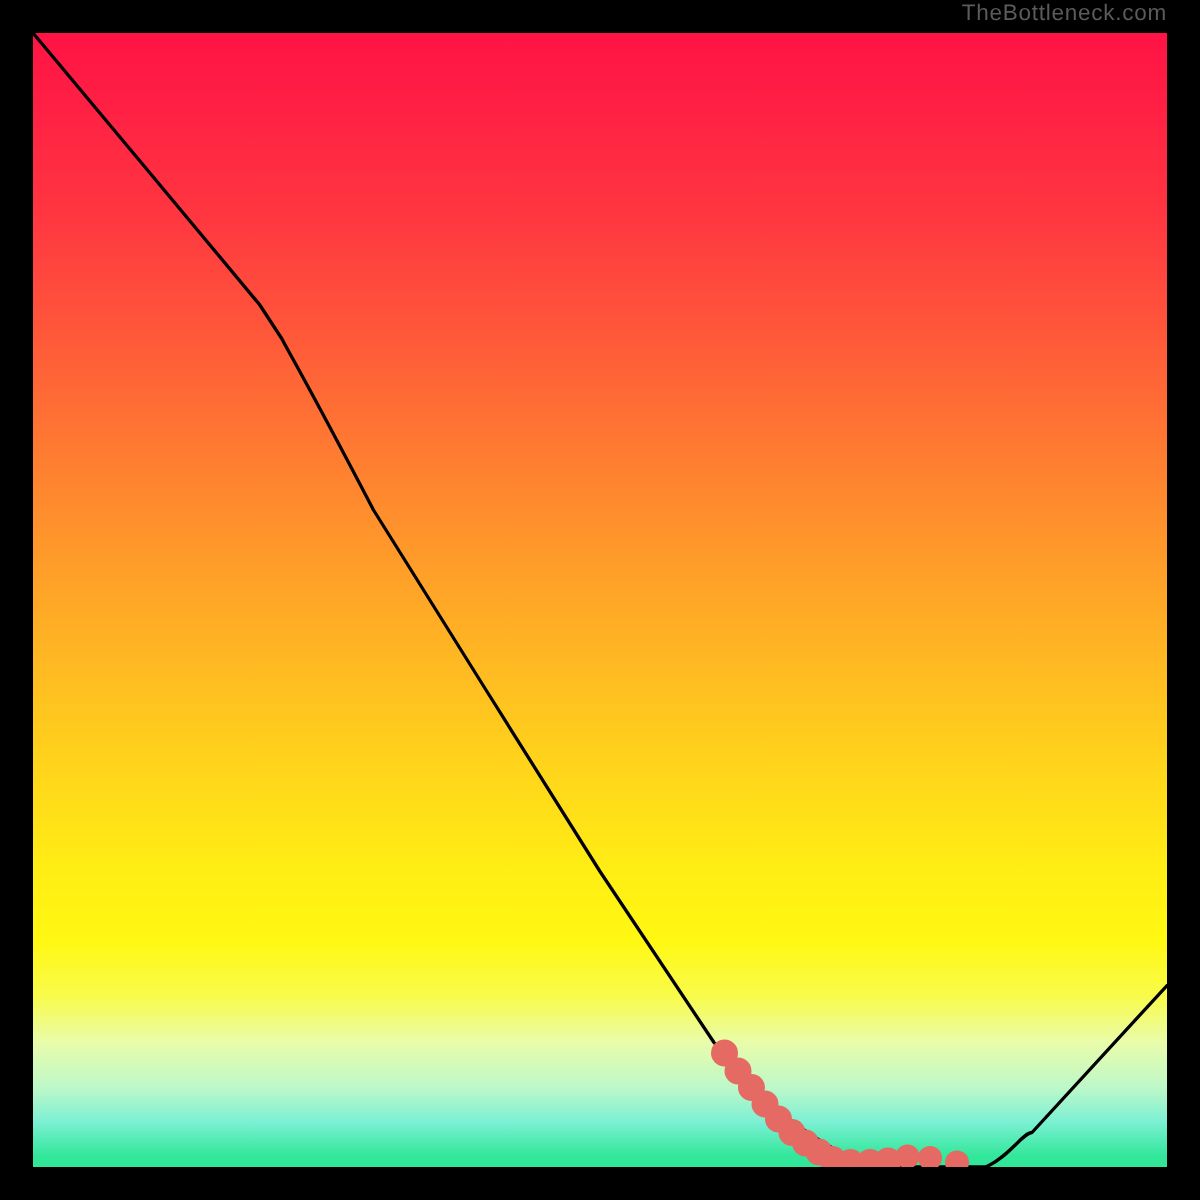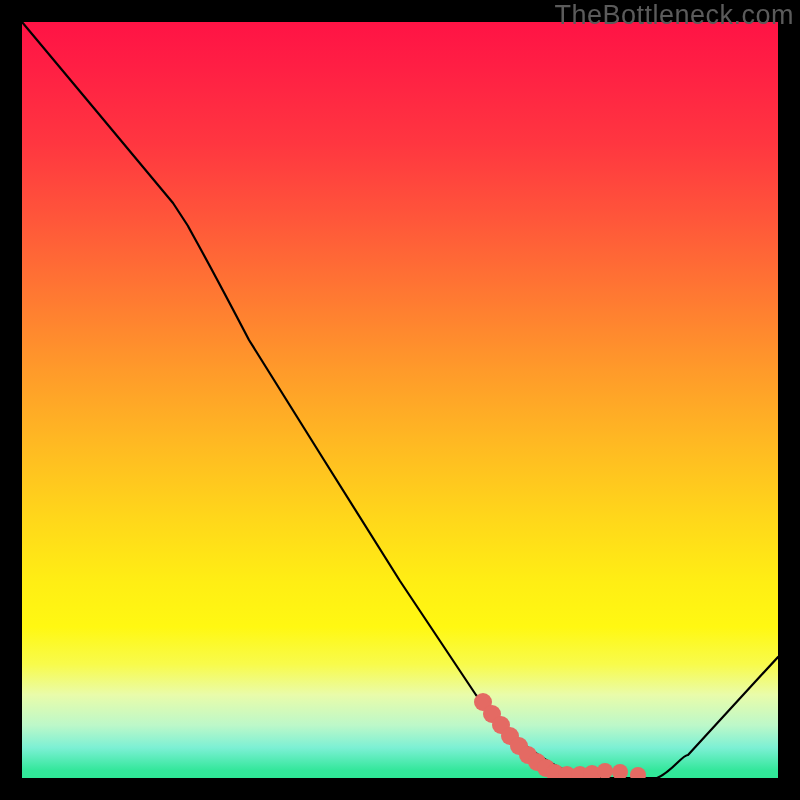--- a/index.html
+++ b/index.html
@@ -44,23 +44,23 @@
       #e9fcaa 89%,
       #bdf8c9 93%,
       #7cf0d4 96%,
       #33e79b 99%,
       #2fe796 100%
     );
   }
   .watermark {
     position: absolute;
     top: 0px;
-    right: 6px;
+    right: 22px;
     font-family: Arial, Helvetica, sans-serif;
-    font-size: 27px;
+    font-size: 15px;
     font-weight: 400;
     color: #5b5b5b;
     letter-spacing: 0.5px;
     user-select: none;
   }
   svg.overlay {
     position: absolute;
     left: 0; top: 0;
     width: 100%;
     height: 100%;

